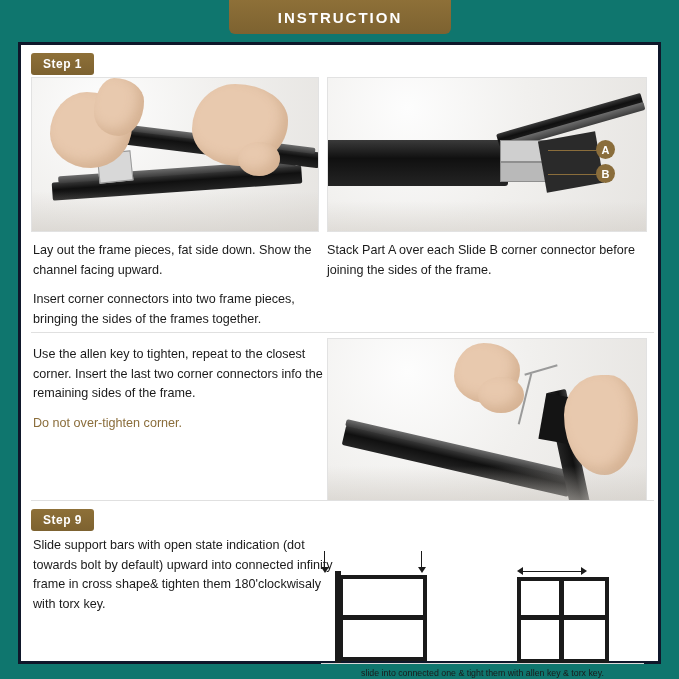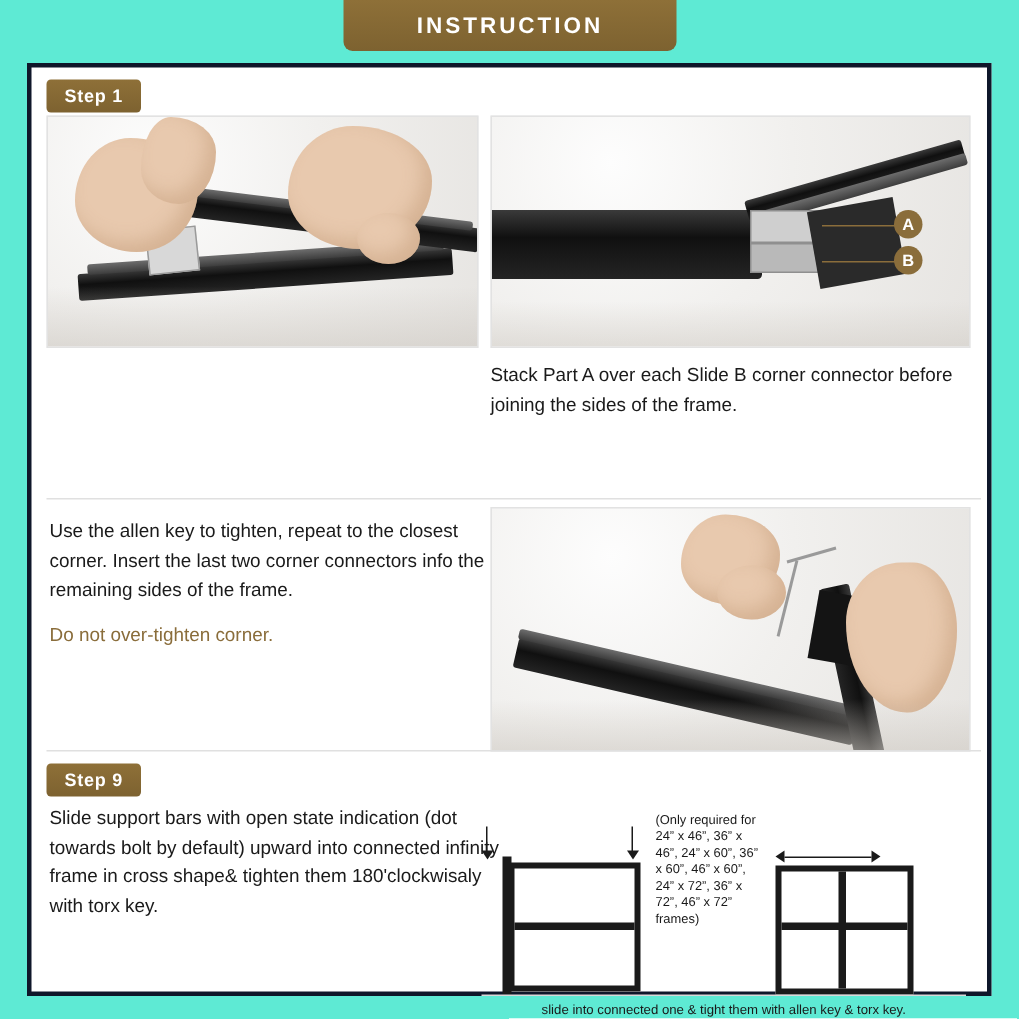--- a/index.html
+++ b/index.html
@@ -5,21 +5,21 @@
   * { box-sizing: border-box; }
   html, body {
     margin: 0; padding: 0;
     width: 679px; height: 679px;
     background: #ffffff;
     font-family: "Liberation Sans", sans-serif;
   }
   #page {
     position: relative;
     width: 679px; height: 679px;
-    background: #5eead4;
+    background: #0f766e;
     overflow: hidden;
   }
 
   
   .header-banner {
     position: absolute;
     left: 229px; top: 0px;
     width: 222px; height: 34px;
     background: #8a6d3b;
     background: linear-gradient(180deg,#8e7038 0%,#7d6230 100%);
@@ -245,20 +245,24 @@
       <div style="position:absolute;left:172px;top:84px;width:46px;height:20px;background:#b9b9b9;border:1px solid #8f8f8f;"></div>
       <div style="position:absolute;left:214px;top:58px;width:58px;height:52px;background:#2a2a2a;transform:rotate(-10deg);"></div>
 
       <div class="leader" style="left:220px; top:72px; width:50px;"></div>
       <div class="leader" style="left:220px; top:96px; width:50px;"></div>
       <div class="badge" style="left:268px; top:62px;">A</div>
       <div class="badge" style="left:268px; top:86px;">B</div>
       <div style="position:absolute;left:0;bottom:0;width:100%;height:30px;background:linear-gradient(180deg,rgba(225,222,216,0) 0%,rgba(208,203,196,.5) 100%);"></div>
     </div>
 
+    <div class="txt" id="text-left-1">
+      <p>Lay out the frame pieces, fat side down. Show the channel facing upward.</p>
+      <p>Insert corner connectors into two frame pieces, bringing the sides of the frames together.</p>
+    </div>
 
     <div class="txt" id="text-right-1">
       <p>Stack Part A over each Slide B corner connector before joining the sides of the frame.</p>
     </div>
 
     <div class="divider" id="div-1"></div>
 
     <div class="txt" id="text-left-2">
       <p>Use the allen key to tighten, repeat to the closest corner. Insert the last two corner connectors info the remaining sides of the frame.</p>
       <p class="txt-brown">Do not over-tighten corner.</p>
@@ -293,21 +297,20 @@
 
       <div class="arrow-stem" style="left:3px; top:36px; height:18px;"></div>
       <div class="arrow-down" style="left:0px; top:52px;"></div>
       <div class="arrow-stem" style="left:100px; top:36px; height:18px;"></div>
       <div class="arrow-down" style="left:97px; top:52px;"></div>
 
       <div class="frame-rect" style="left:18px; top:60px; width:88px; height:86px;"></div>
       <div class="frame-bar" style="left:22px; top:100px; width:80px; height:5px;"></div>
       <div class="frame-bar" style="left:14px; top:56px; width:6px; height:92px;"></div>
 
-      <div class="diagram-note" id="note-a">(Only required for 24” x 46”, 36” x 46”, 24” x 60”, 36” x 60”, 46” x 60”, 24” x 72”, 36” x 72”, 46” x 72” frames)</div>
 
       <div class="arrow-left" style="left:196px; top:52px;"></div>
       <div class="arrow-h" style="left:202px; top:56px; width:58px;"></div>
       <div class="arrow-right" style="left:260px; top:52px;"></div>
 
       <div class="frame-rect" style="left:196px; top:62px; width:92px; height:86px;"></div>
       <div class="frame-bar" style="left:238px; top:66px; width:5px; height:78px;"></div>
       <div class="frame-bar" style="left:200px; top:100px; width:84px; height:5px;"></div>
 
     </div>

